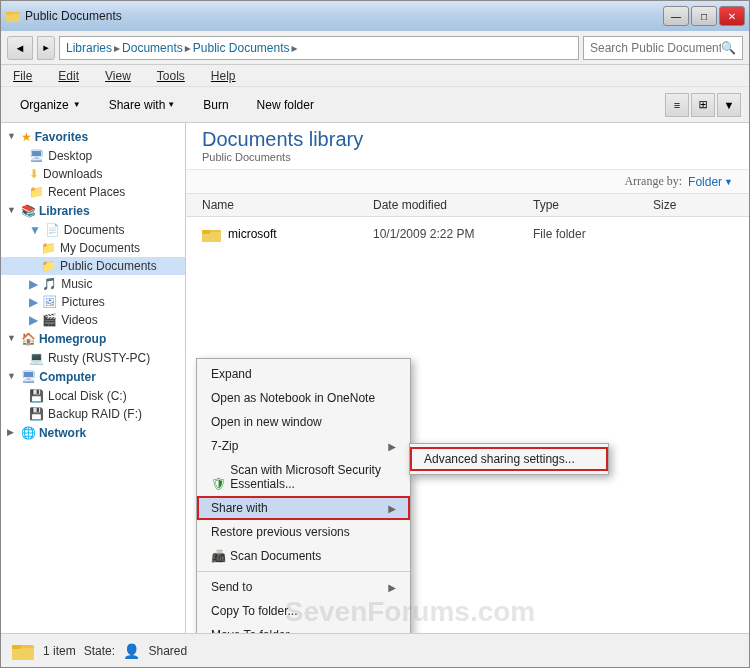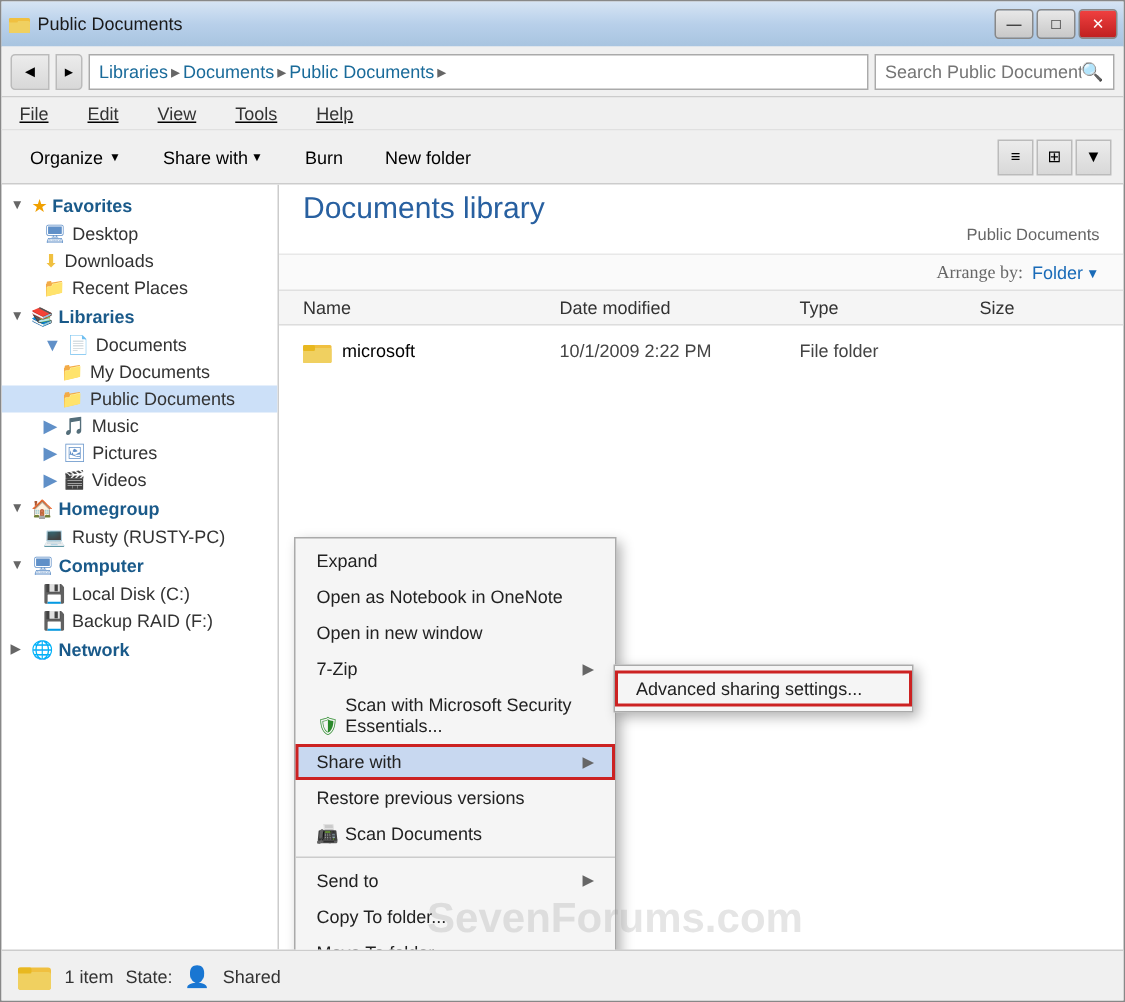--- a/index.html
+++ b/index.html
@@ -51,21 +51,21 @@
     .nav-item { display: flex; align-items: center; padding: 2px 6px 2px 20px; cursor: pointer; color: #333; }
     .nav-item.selected { background: #cce0f8; }
     .nav-item-label { font-size: 12px; }
     .nav-indent-1 { padding-left: 28px; }
     .nav-indent-2 { padding-left: 40px; }
     .star-icon { color: #f0a000; }
     .nav-group-label { font-size: 12px; font-weight: bold; color: #1a5a8a; }
 
     
     .content-pane { flex: 1; display: flex; flex-direction: column; background: white; overflow: hidden; }
-    .content-header { padding: 5px 16px 6px; border-bottom: 1px solid #e8e8e8; text-align: right; }
+    .content-header { padding: 5px 16px 6px; border-bottom: 1px solid #e8e8e8; }
     .library-title { font-size: 20px; color: #2860a0; font-weight: normal; }
     .library-subtitle { font-size: 11px; color: #666; }
     .column-headers { display: flex; align-items: center; padding: 4px 16px; background: #f5f5f5; border-bottom: 1px solid #ddd; }
     .col-name { flex: 1; font-size: 12px; color: #333; cursor: pointer; }
     .col-date { width: 160px; font-size: 12px; color: #333; cursor: pointer; }
     .col-type { width: 120px; font-size: 12px; color: #333; cursor: pointer; }
     .col-size { width: 80px; font-size: 12px; color: #333; cursor: pointer; }
     .arrange-label { color: #666; font-family: Liberation Serif, serif; }
     .arrange-value { color: #1a6bb8; cursor: pointer; }
 

